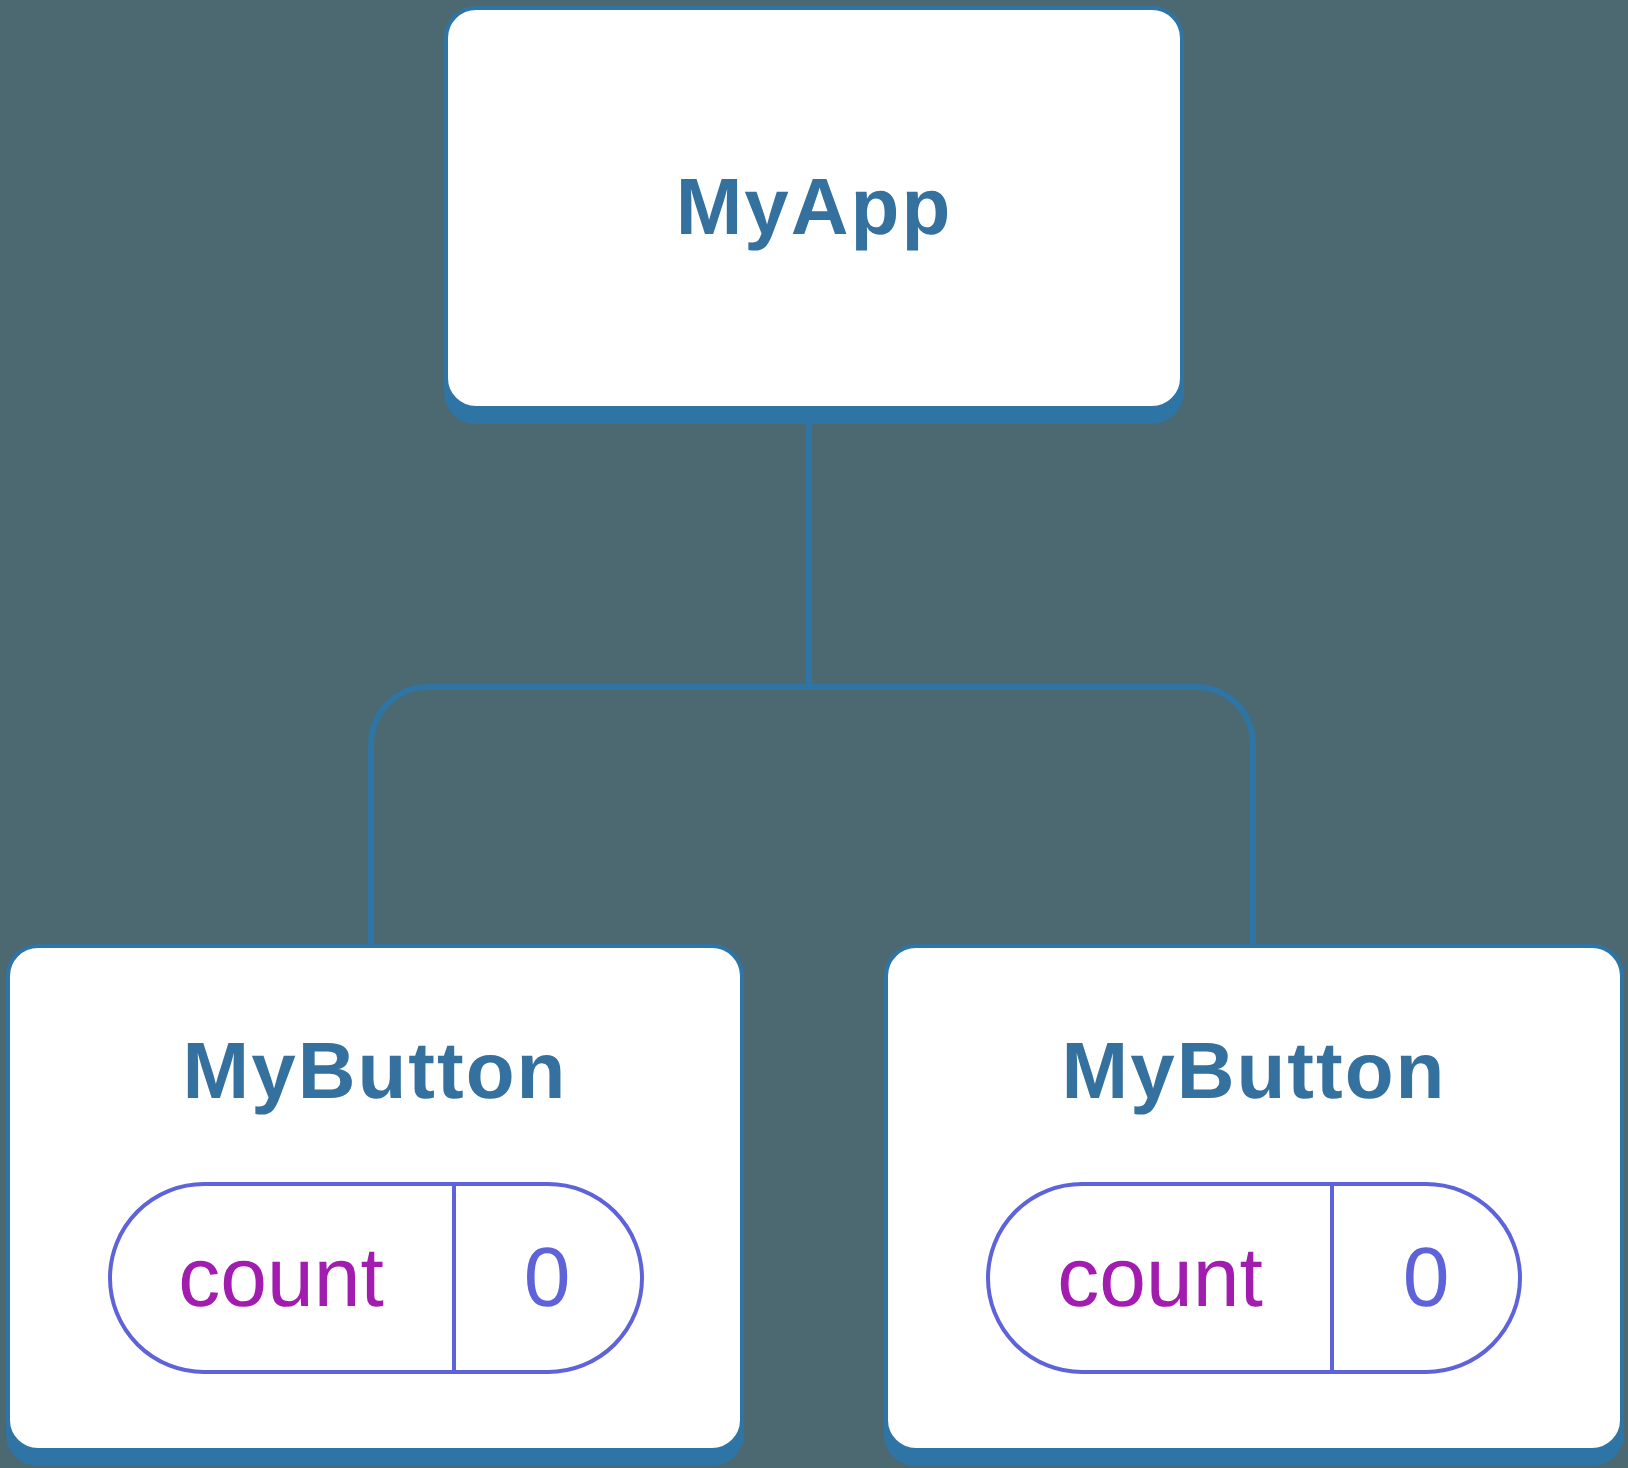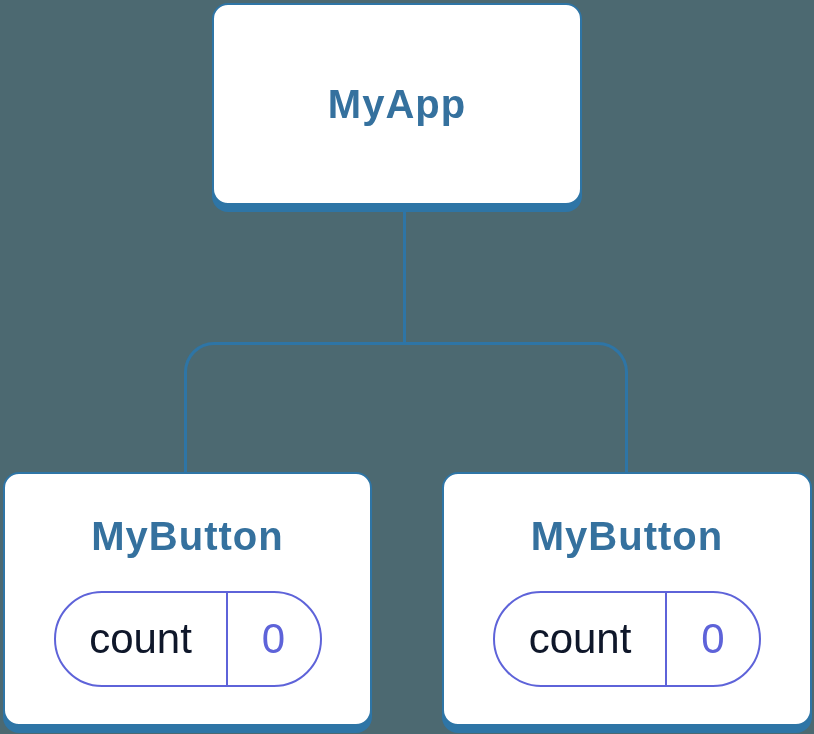--- a/index.html
+++ b/index.html
@@ -26,21 +26,21 @@
     box-sizing: content-box;
   }
   .node-title {
     font-size: 40px;
     font-weight: 600;
     letter-spacing: 1px;
     color: #35719E;
     line-height: 44px;
     white-space: nowrap;
   }
-  #root-node  { left: 212px; top: 3px;   width: 366px; height: 198px; }
+  #root-node  { left: 222px; top: 3px;   width: 366px; height: 198px; }
   #child-node-1 { left: 3px;   top: 472px; width: 365px; height: 248px; padding-top: 2px; }
   #child-node-2 { left: 442px; top: 472px; width: 366px; height: 248px; padding-top: 2px; }
 
   
   .stem {
     position: absolute;
     left: 403px; top: 211px;
     width: 3px; height: 134px;
     background: #2E75A6;
   }
@@ -62,21 +62,21 @@
     border-radius: 48px;
     display: flex;
     align-items: stretch;
     background: #FFFFFF;
     box-sizing: content-box;
   }
   .pill-key {
     width: 170px;
     display: flex; align-items: center; justify-content: center;
     font-size: 42px; font-weight: 400;
-    color: #0f172a;
+    color: #a21caf;
   }
   .pill-value {
     flex: 1;
     border-left: 2px solid #5E63D9;
     display: flex; align-items: center; justify-content: center;
     font-size: 42px; font-weight: 400;
     color: #5E63D9;
   }
 </style>
 </head>

